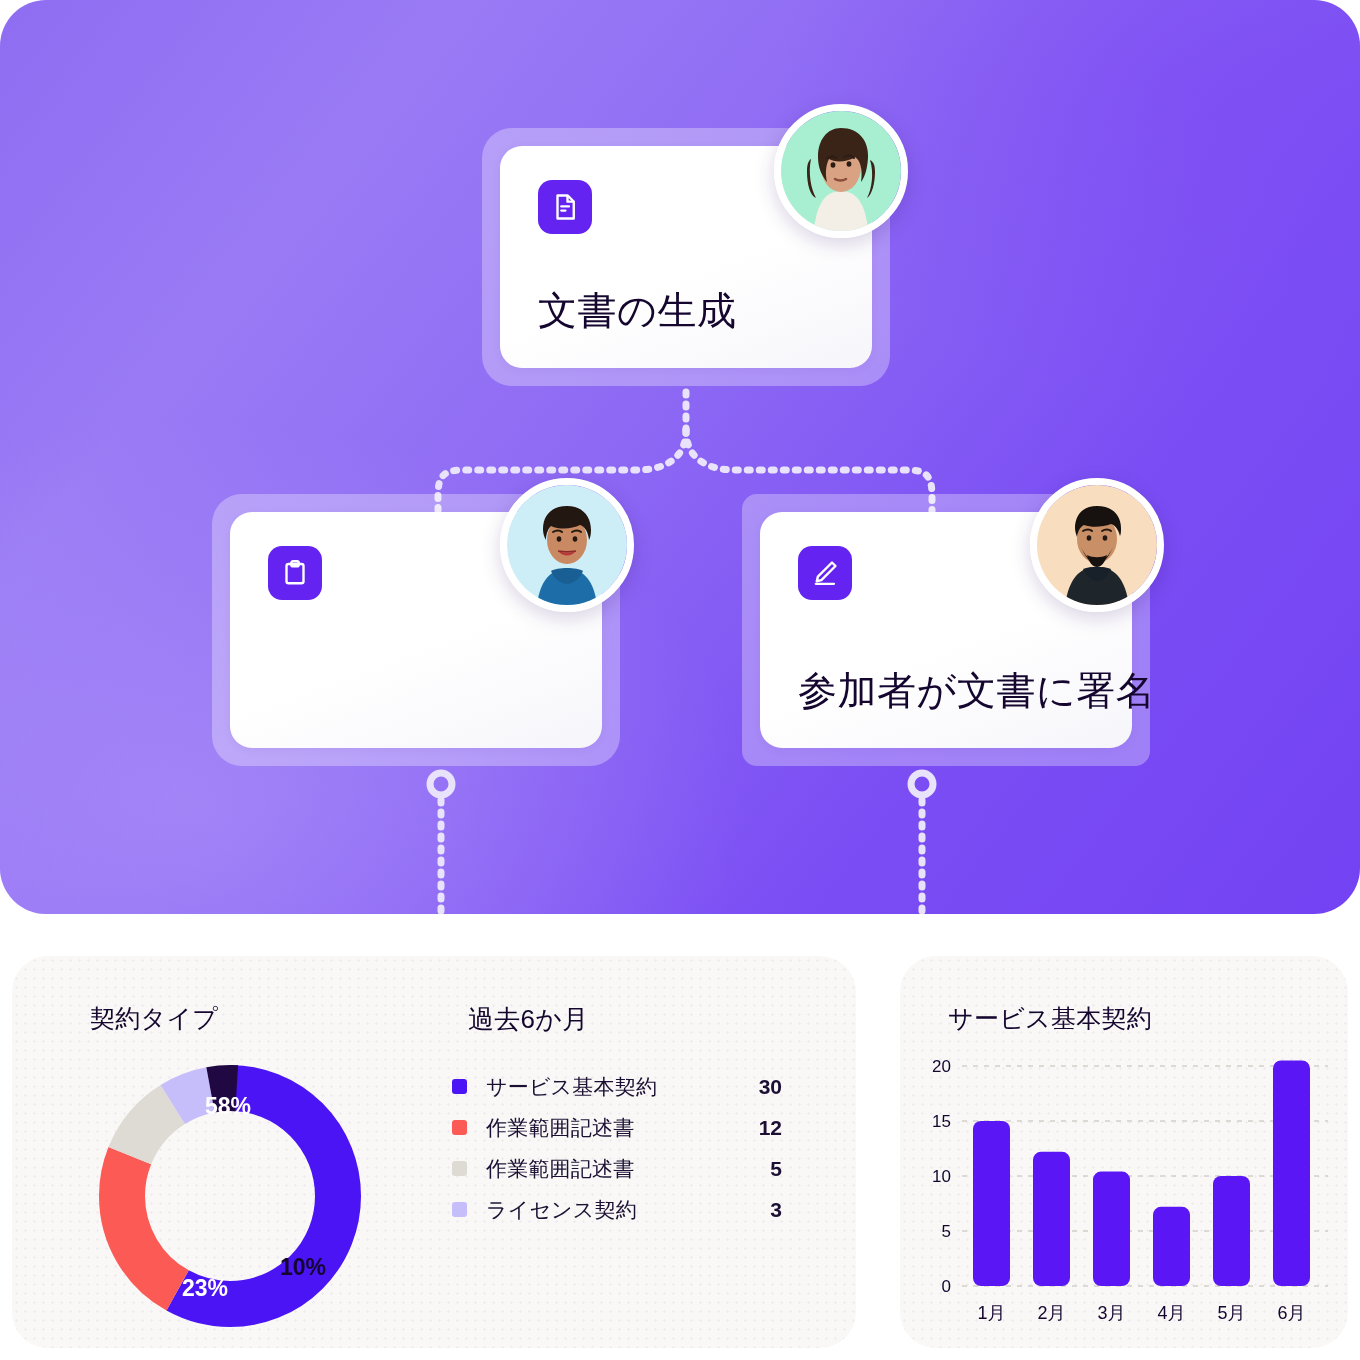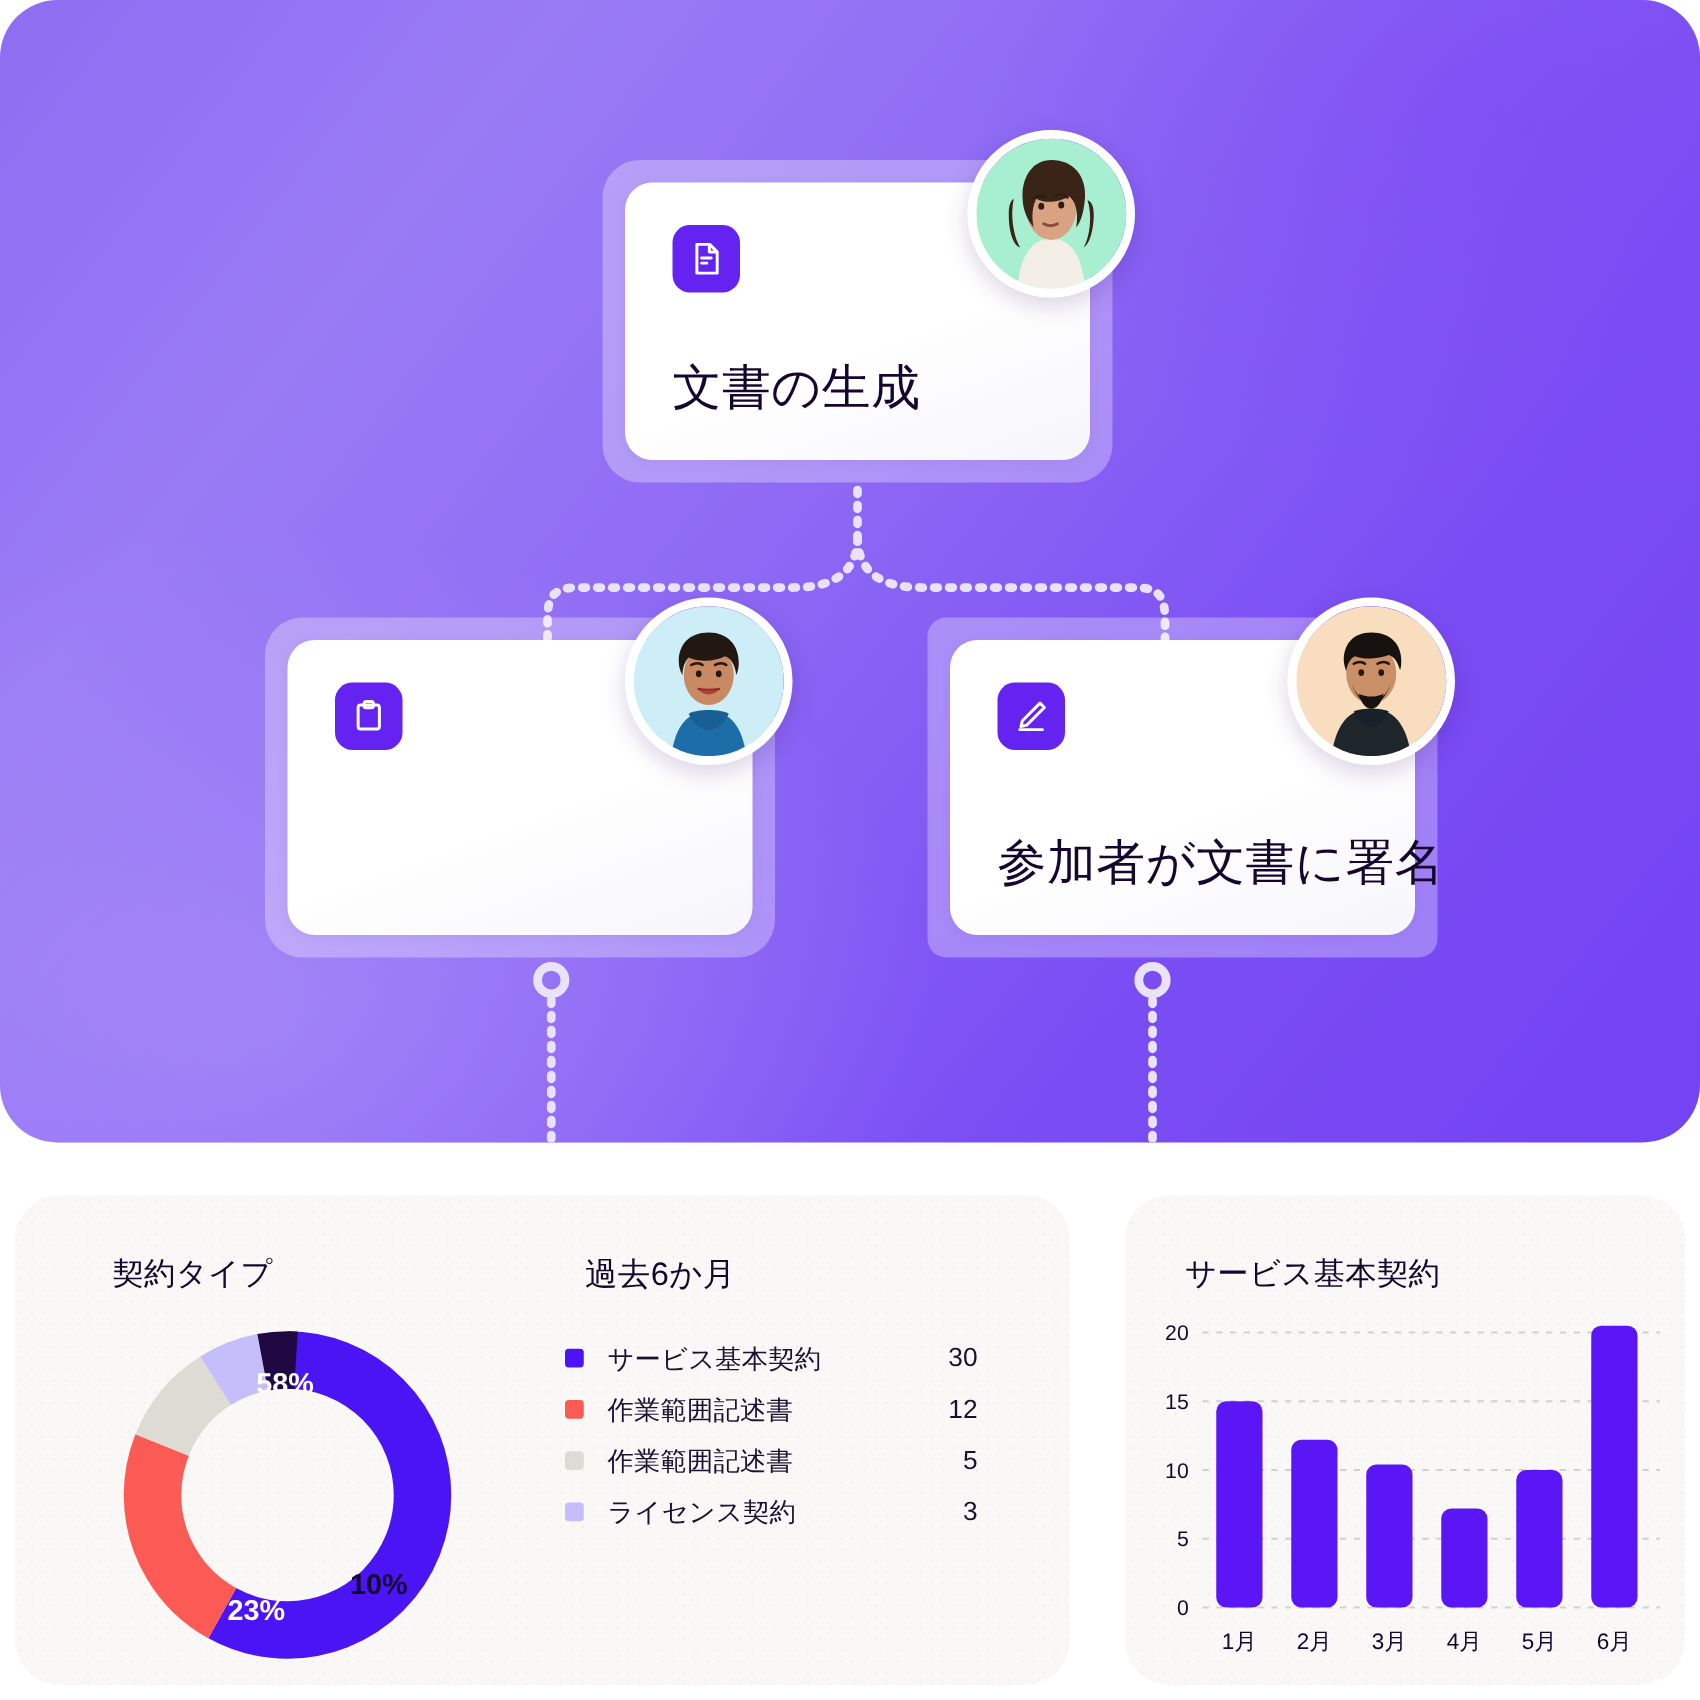--- a/index.html
+++ b/index.html
@@ -112,21 +112,21 @@
   .donut-label { font-size: 23px; font-weight: 700; font-family: "Liberation Sans", sans-serif; }
 
   
   #legend { position: absolute; left: 440px; top: 110px; width: 330px; }
   .legend-row {
     display: flex; align-items: center;
     height: 41px;
   }
   .legend-swatch { width: 15px; height: 15px; border-radius: 3px; flex: none; }
   .legend-label { margin-left: 19px; font-size: 21px; color: #1b0f33; letter-spacing: 0.2px; }
-  .legend-value { margin-left: auto; font-size: 21px; color: #1b0f33; font-weight: 400; }
+  .legend-value { margin-left: auto; font-size: 21px; color: #1b0f33; font-weight: 700; }
 
   
   #barchart { position: absolute; left: 18px; top: 88px; width: 418px; height: 286px; }
   #barchart svg { display: block; }
   .axis-text { font-size: 17px; fill: #14062e; font-family: "Liberation Sans", sans-serif; font-weight: 500;}
   .xaxis-text { font-size: 18px; fill: #14062e; font-family: "Liberation Sans", sans-serif; font-weight: 500;}
 </style>
 </head>
 <body>
 

